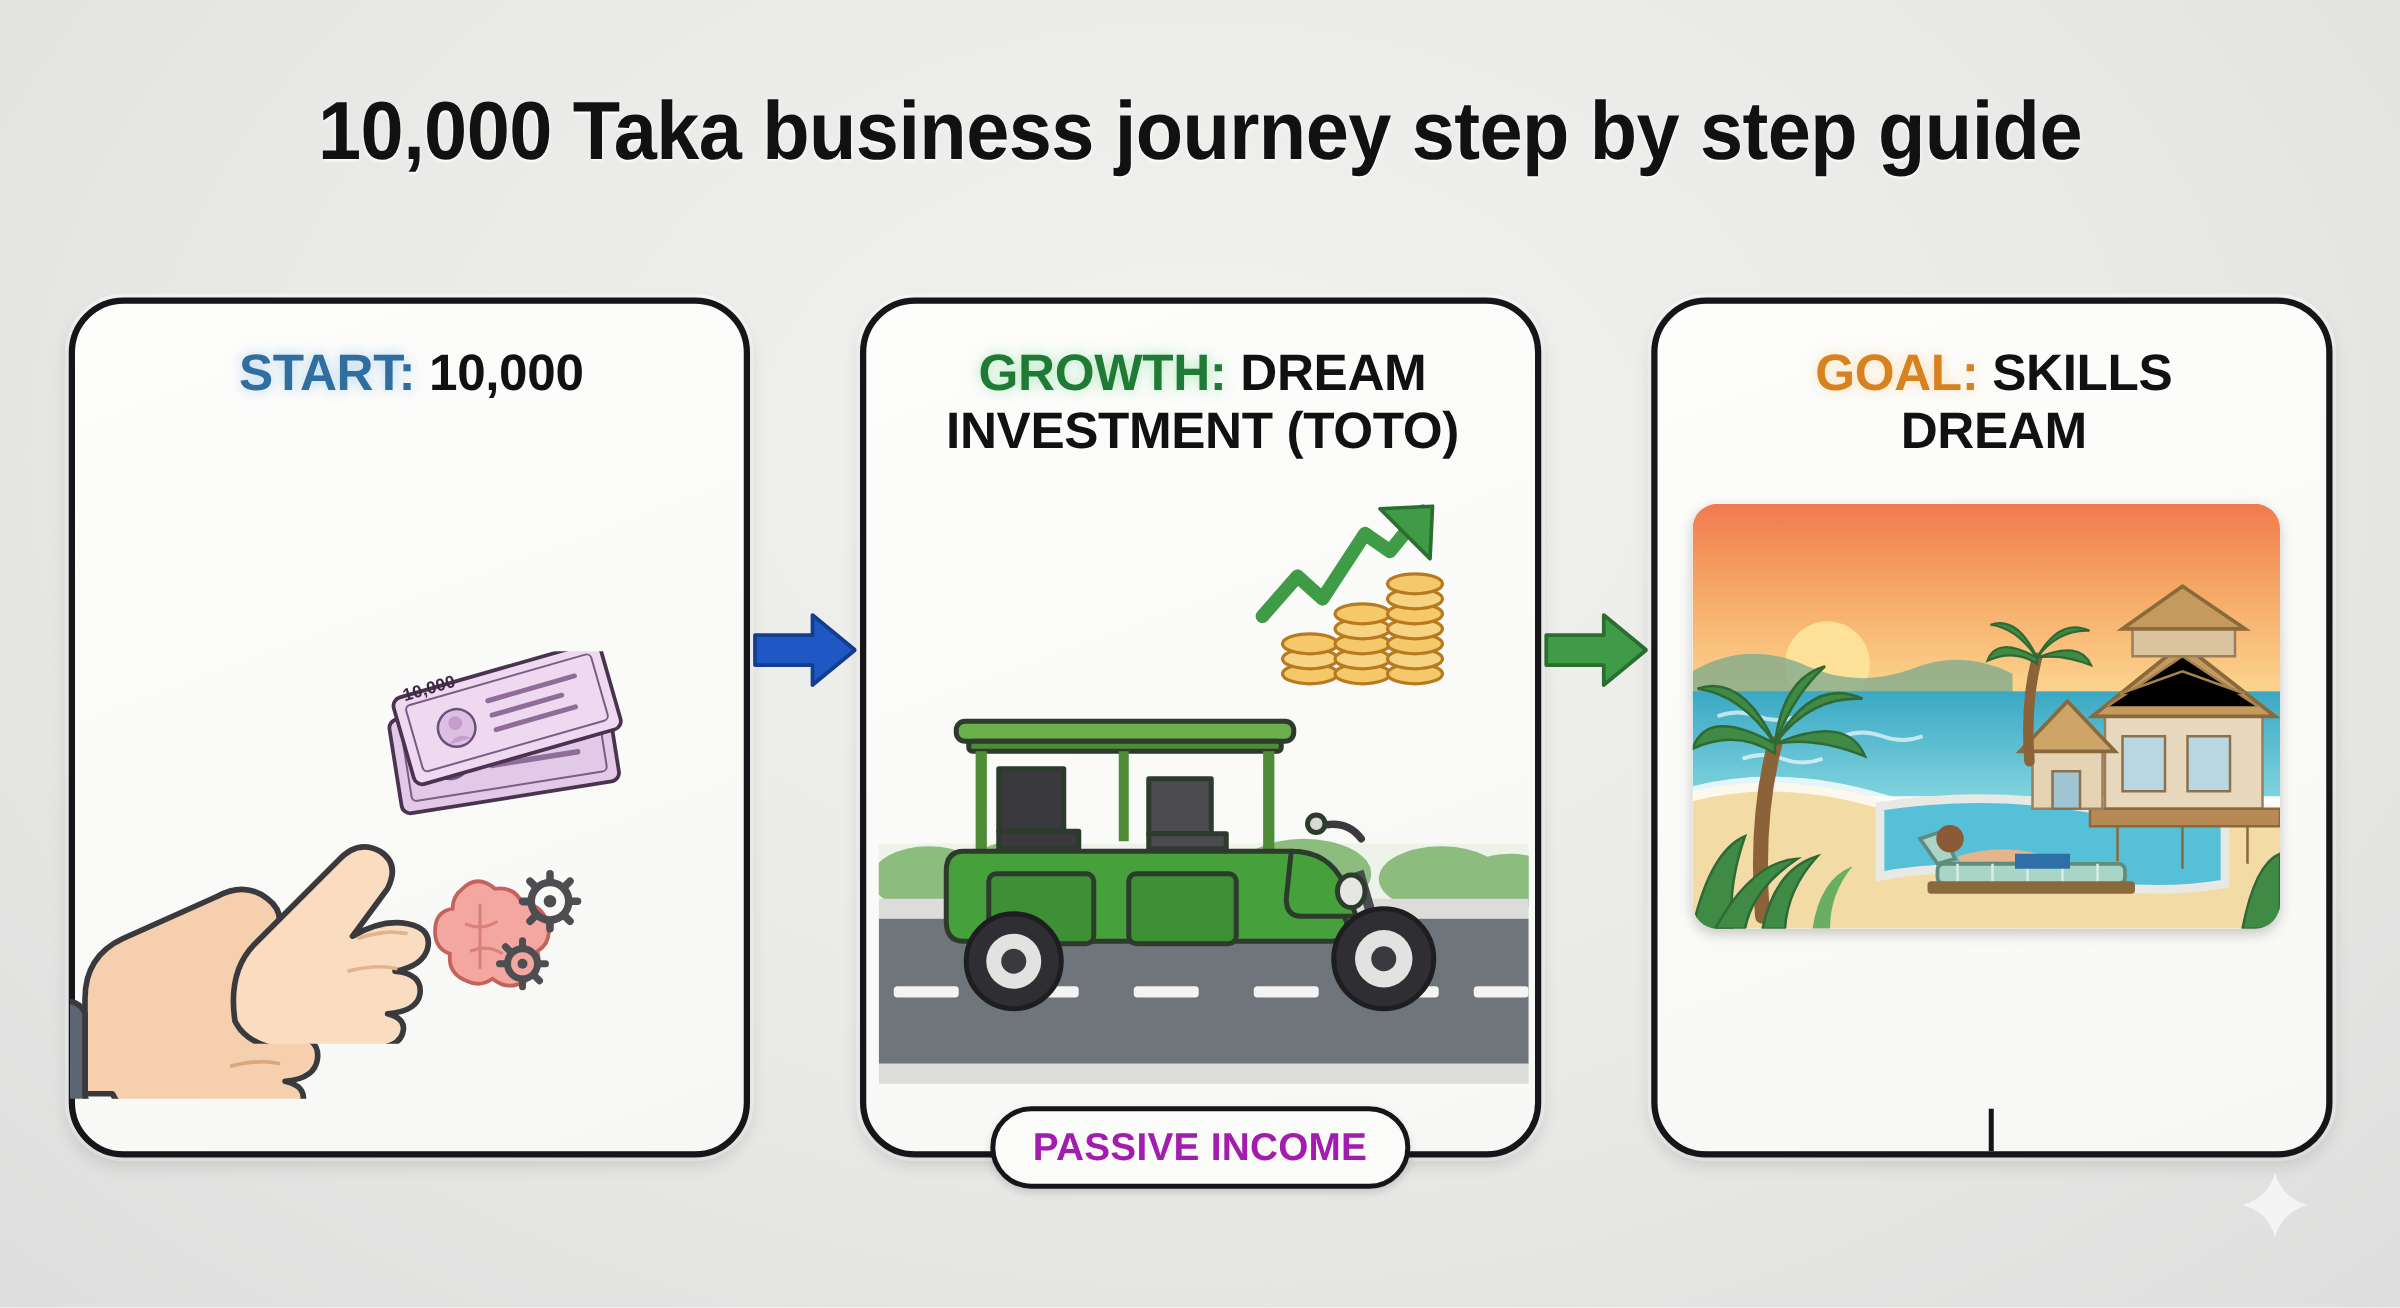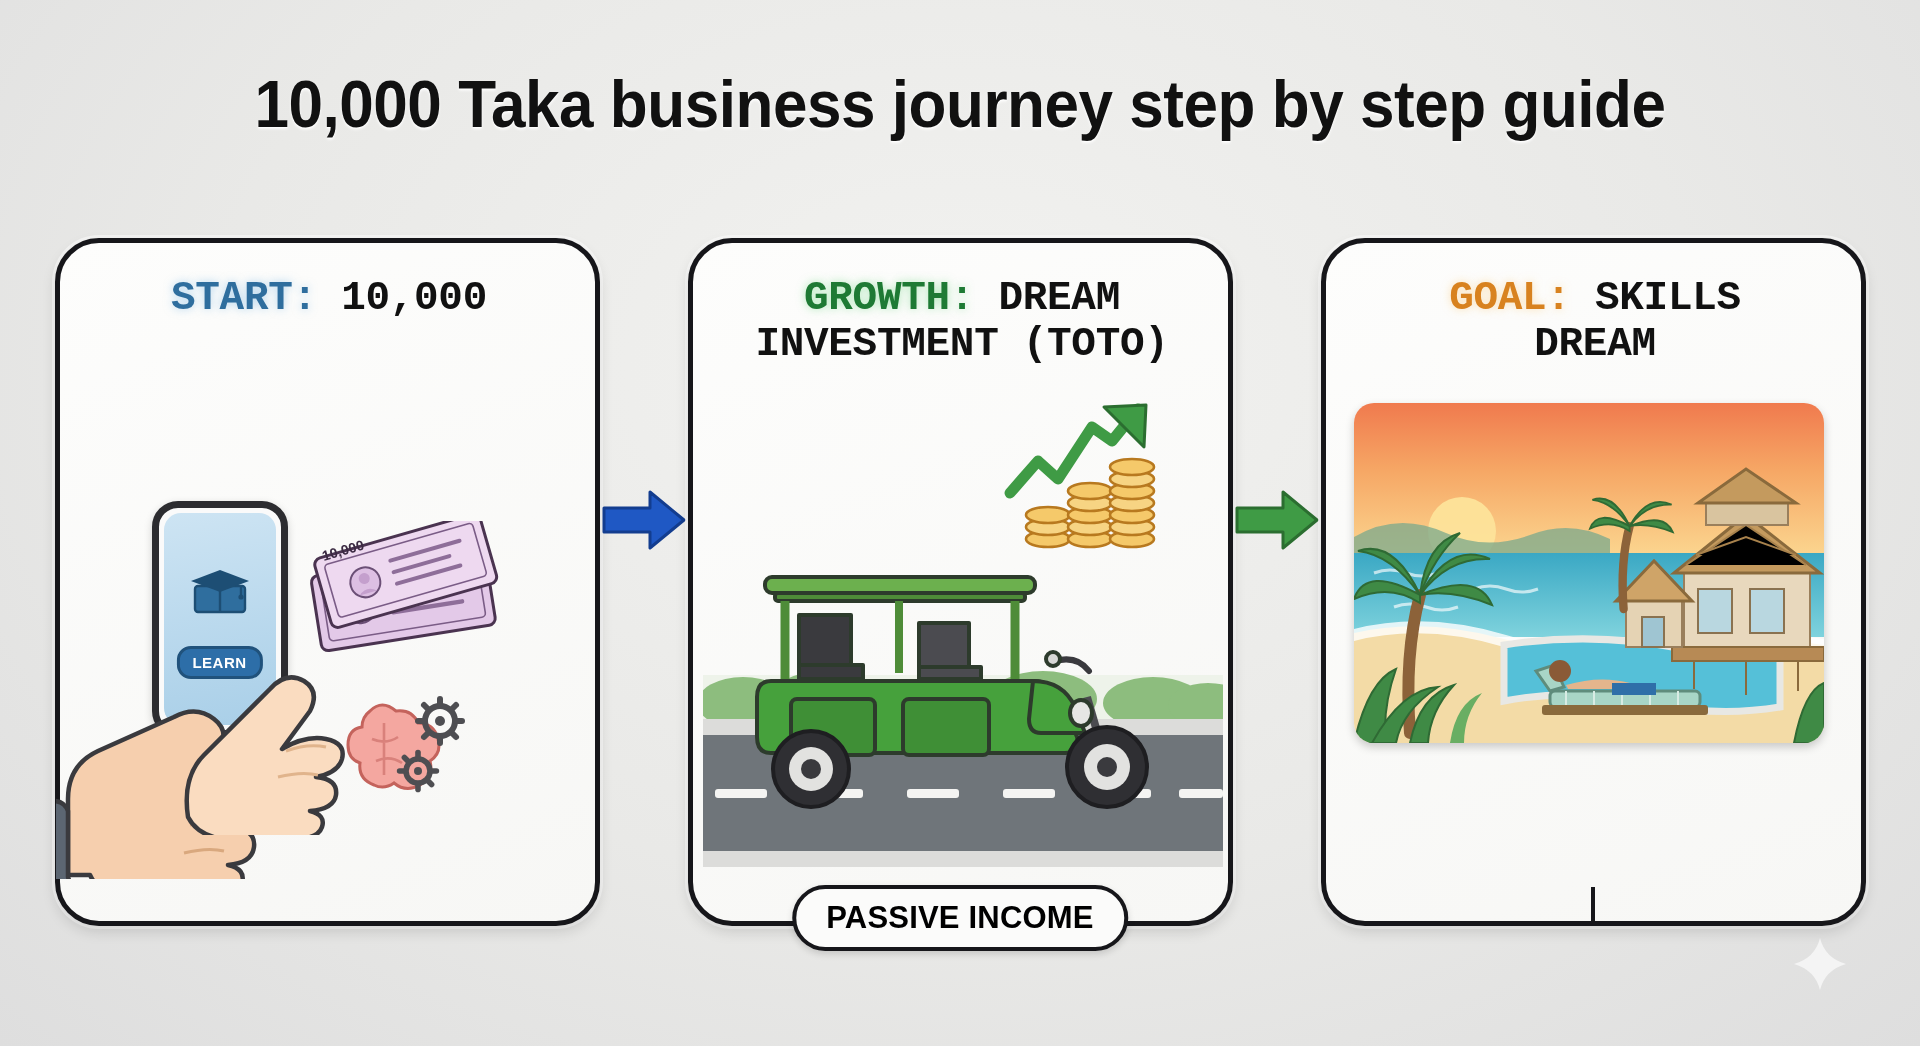--- a/index.html
+++ b/index.html
@@ -49,21 +49,20 @@
   }
 
   .card-head {
     padding: 32px 26px 0 30px;
     text-align: center;
     font-size: 41px;
     font-weight: 700;
     line-height: 1.13;
     color: #111111;
     letter-spacing: -0.3px;
-    font-family: Liberation Mono, monospace;
   }
   .kw { font-weight: 700; }
   .kw.start  { color: #2f6e9e; text-shadow: 0 0 10px rgba(120,180,225,0.55); }
   .kw.growth { color: #1e7a34; text-shadow: 0 0 10px rgba(110,215,130,0.55); }
   .kw.goal   { color: #d8821f; text-shadow: 0 0 10px rgba(250,200,120,0.55); margin-top: 41px; }
 
   .card-body {
     position: absolute;
     left: 0; right: 0;
     top: 150px; bottom: 0;
@@ -89,21 +88,21 @@
     position: absolute;
     bottom: -30px;
     left: 50%;
     transform: translateX(-50%);
     background: #fbfbfa;
     border: 4px solid #16161a;
     border-radius: 38px;
     padding: 11px 30px;
     font-size: 31px;
     font-weight: 700;
-    color: #000000;
+    color: #a21caf;
     white-space: nowrap;
     letter-spacing: 0.2px;
     box-shadow: 0 3px 7px rgba(0,0,0,0.15);
     z-index: 6;
   }
   .pill-stem {
     position: absolute;
     bottom: 0px;
     left: 50%;
     transform: translateX(-50%);
@@ -214,31 +213,20 @@
             <circle cx="70" cy="50" r="15" fill="#ddbfe3" stroke="#6b4f76" stroke-width="2"></circle>
             <circle cx="70" cy="46" r="5.5" fill="#c49fcd"></circle>
             <path d="M61 61 q9 -8 18 0" fill="#c49fcd"></path>
             <rect x="98" y="34" width="76" height="4" rx="2" fill="#8e6e99"></rect>
             <rect x="98" y="46" width="62" height="4" rx="2" fill="#8e6e99"></rect>
             <rect x="98" y="58" width="70" height="4" rx="2" fill="#8e6e99"></rect>
             <text x="36" y="18" font-size="14" font-family="Liberation Sans, sans-serif" font-weight="700" fill="#3b2a42">10,000</text>
           </g>
         </svg>
 
-        <div class="phone">
-          <div class="phone-screen"></div>
-          <svg class="cap-icon" viewBox="0 0 70 52">
-            <rect x="10" y="20" width="50" height="26" rx="3" fill="#2f6e9e" stroke="#1d4e74" stroke-width="2.4"></rect>
-            <line x1="35" y1="20" x2="35" y2="46" stroke="#1d4e74" stroke-width="2.4"></line>
-            <path d="M35 4 L64 15 L35 26 L6 15 Z" fill="#1d4e74"></path>
-            <path d="M56 19 v10" stroke="#1d4e74" stroke-width="2.4"></path>
-            <circle cx="56" cy="31" r="2.6" fill="#1d4e74"></circle>
-          </svg>
-          <div class="learn-btn">LEARN</div>
-        </div>
 
         <svg class="brain-gear" viewBox="0 0 160 140">
           <path d="M30 52 q-14 2 -14 18 q0 14 12 18 q-2 16 14 22 q10 5 20 -2 q12 10 26 2 q14 -8 10 -24 q12 -8 8 -22 q-4 -16 -20 -16 q-6 -14 -22 -12 q-14 -12 -26 0 q-8 6 -8 16 z" fill="#f4a7a0" stroke="#c4635c" stroke-width="3"></path>
           <path d="M52 48 v52 M40 64 q14 6 26 -2 M44 86 q14 -6 26 2" fill="none" stroke="#d9817b" stroke-width="2.6"></path>
           <g transform="translate(108,46)">
             <circle cx="0" cy="0" r="15" fill="none" stroke="#4e4e52" stroke-width="6"></circle>
             <circle cx="0" cy="0" r="5" fill="#4e4e52"></circle>
             <g stroke="#4e4e52" stroke-width="6" stroke-linecap="round">
               <line x1="0" y1="-22" x2="0" y2="-17"></line>
                 <line x1="0" y1="17" x2="0" y2="22"></line>

